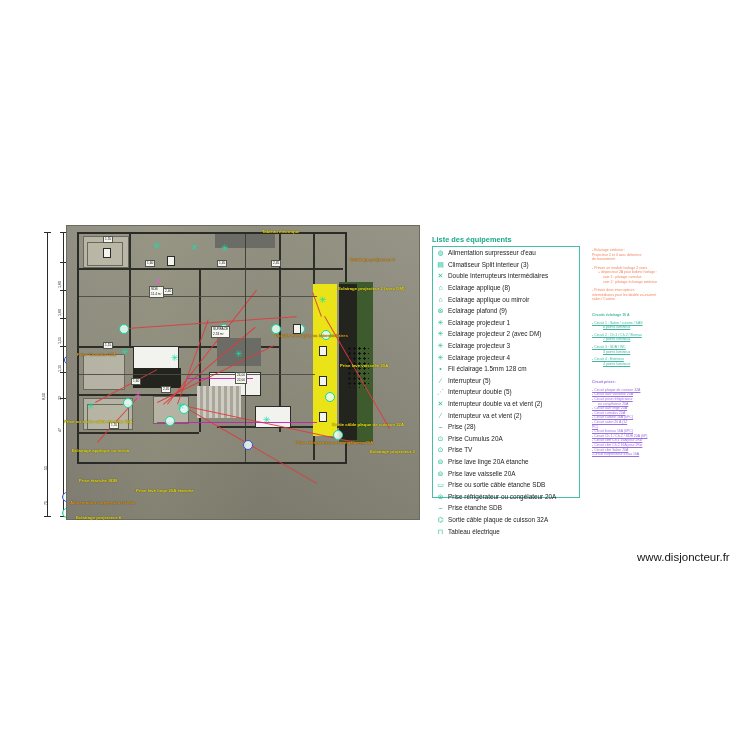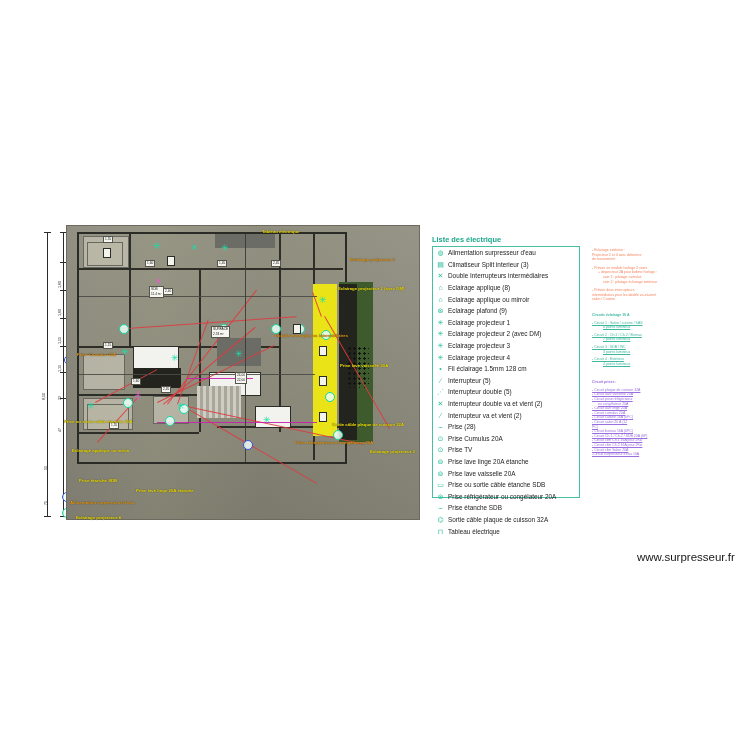--- a/index.html
+++ b/index.html
@@ -224,21 +224,21 @@
   <div class="plabel or" style="left:295px;top:440px;">Prise réfrigérateur ou congélateur 20A</div>
   <div class="plabel" style="left:370px;top:449px;">Eclairage projecteur 3</div>
   <div class="plabel" style="left:64px;top:419px;">Prise ou sortie câble étanche 20A</div>
   <div class="plabel" style="left:72px;top:448px;">Eclairage applique ou miroir</div>
   <div class="plabel" style="left:79px;top:478px;">Prise étanche SDB</div>
   <div class="plabel" style="left:136px;top:488px;">Prise lave linge 20A étanche</div>
   <div class="plabel or" style="left:70px;top:500px;">Alimentation surpresseur d'eau</div>
   <div class="plabel" style="left:76px;top:515px;">Eclairage projecteur 4</div>
   <div class="plabel or" style="left:77px;top:352px;">Prise Cumulus 20A</div>
 
-  <div id="legend-title">Liste des électrique</div>
+  <div id="legend-title">Liste des équipements</div>
   <div id="legend-box">
     <div id="legend-rows">
         <div class="leg-row">
           <span class="leg-ico">◍</span>
           <span class="leg-lbl">Alimentation surpresseur d'eau</span>
         </div>
         <div class="leg-row">
           <span class="leg-ico">▤</span>
           <span class="leg-lbl">Climatiseur Split interieur (3)</span>
         </div>
@@ -385,15 +385,15 @@
         <div class="nl violet u">- Circuit bureau   16A (6PC)</div>
         <div class="nl violet u">- Circuit Ch.1 / Ch.2 / SDB   20A (6P)</div>
         <div class="nl violet u">- Circuit clim Ch.1  16A pour 2Kw</div>
         <div class="nl violet u">- Circuit clim Ch.2  16A pour 2Kw</div>
         <div class="nl violet u">- Circuit clim Salon 20A</div>
         <div class="nl violet u">-Circuit surpresseur d'eau   16A</div>
         <div style="height: 7px;"></div>
       </div>
   </div>
 
-  <div id="watermark">www.surpresseur.fr</div>
+  <div id="watermark">www.disjoncteur.fr</div>
 
 </div>
 
 </body></html>

